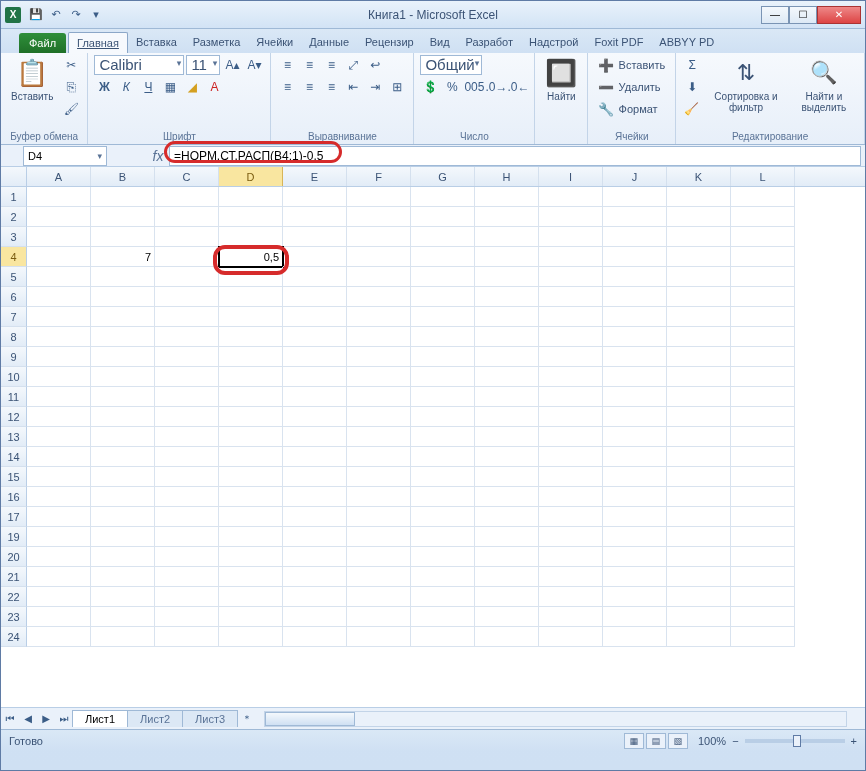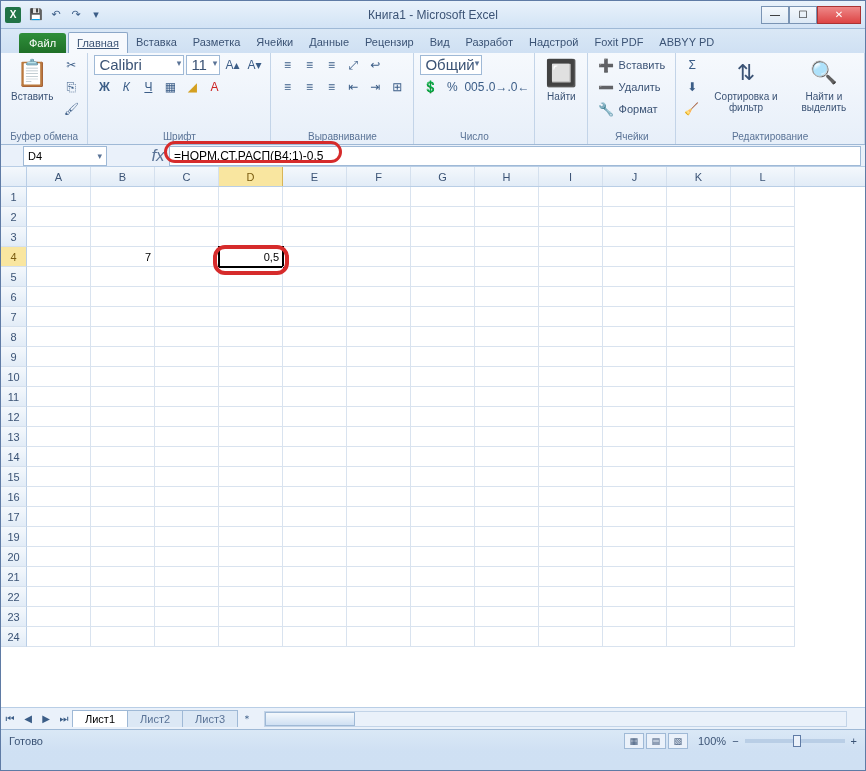--- a/index.html
+++ b/index.html
@@ -34,21 +34,21 @@
 .smallbtn { width:20px; height:20px; display:flex; align-items:center; justify-content:center; border:1px solid transparent; cursor:pointer; font-size:12px; color:#3b5d87; }
 .combo { height:20px; border:1px solid #9fb9d6; background:#fff; font-size:15px; padding:0 14px 0 4px; position:relative; cursor:pointer; }
 .combo::after { content:"▾"; position:absolute; right:2px; top:2px; font-size:9px; color:#5a7396; }
 .rowbtn { height:20px; display:flex; align-items:center; gap:4px; padding:0 4px; cursor:pointer; font-size:11px; white-space:nowrap; }
 .rowbtn .ic { font-size:13px; }
 
 
 .namebar { height:22px; display:flex; align-items:center; border-bottom:1px solid #b9cee6; background:#eaf1fa; }
 .namebox { width:84px; height:20px; border:1px solid #9fb9d6; background:#fff; margin:0 0 0 22px; font-size:11px; padding:2px 4px; display:flex; align-items:center; justify-content:space-between; cursor:text; }
 .namebox::after { content:"▾"; font-size:9px; color:#5a7396; }
-.fxico { width:22px; text-align:center; font-style:italic; font-size:17px; color:#5a7396; margin-left:40px; cursor:pointer; }
+.fxico { width:22px; text-align:center; font-style:italic; font-size:14px; color:#5a7396; margin-left:40px; cursor:pointer; }
 .formulabar { flex:1; height:20px; border:1px solid #9fb9d6; background:#fff; margin-right:4px; font-size:12px; padding:2px 4px; position:relative; cursor:text; }
 .formula-highlight { position:absolute; left:-6px; top:-6px; border:3px solid #d62b2b; border-radius:12px; padding:2px 8px 2px 6px; pointer-events:none; }
 
 
 .gridwrap { position:relative; height:540px; overflow:hidden; background:#fff; }
 .colheads { display:flex; height:20px; background:linear-gradient(#f4f8fc,#e2ecf7); border-bottom:1px solid #b9cee6; font-size:11px; }
 .corner { width:26px; border-right:1px solid #b9cee6; background:linear-gradient(#f4f8fc,#e2ecf7); }
 .colhead { width:64px; text-align:center; border-right:1px solid #d4e0ee; line-height:20px; color:#3b5375; cursor:pointer; }
 .colhead.sel { background:#f9e6a0; color:#7a5c10; border-right-color:#d8b558; }
 .rowhead { width:26px; text-align:center; font-size:11px; background:linear-gradient(#f4f8fc,#e2ecf7); border-right:1px solid #b9cee6; border-bottom:1px solid #d4e0ee; line-height:20px; color:#3b5375; cursor:pointer; }

